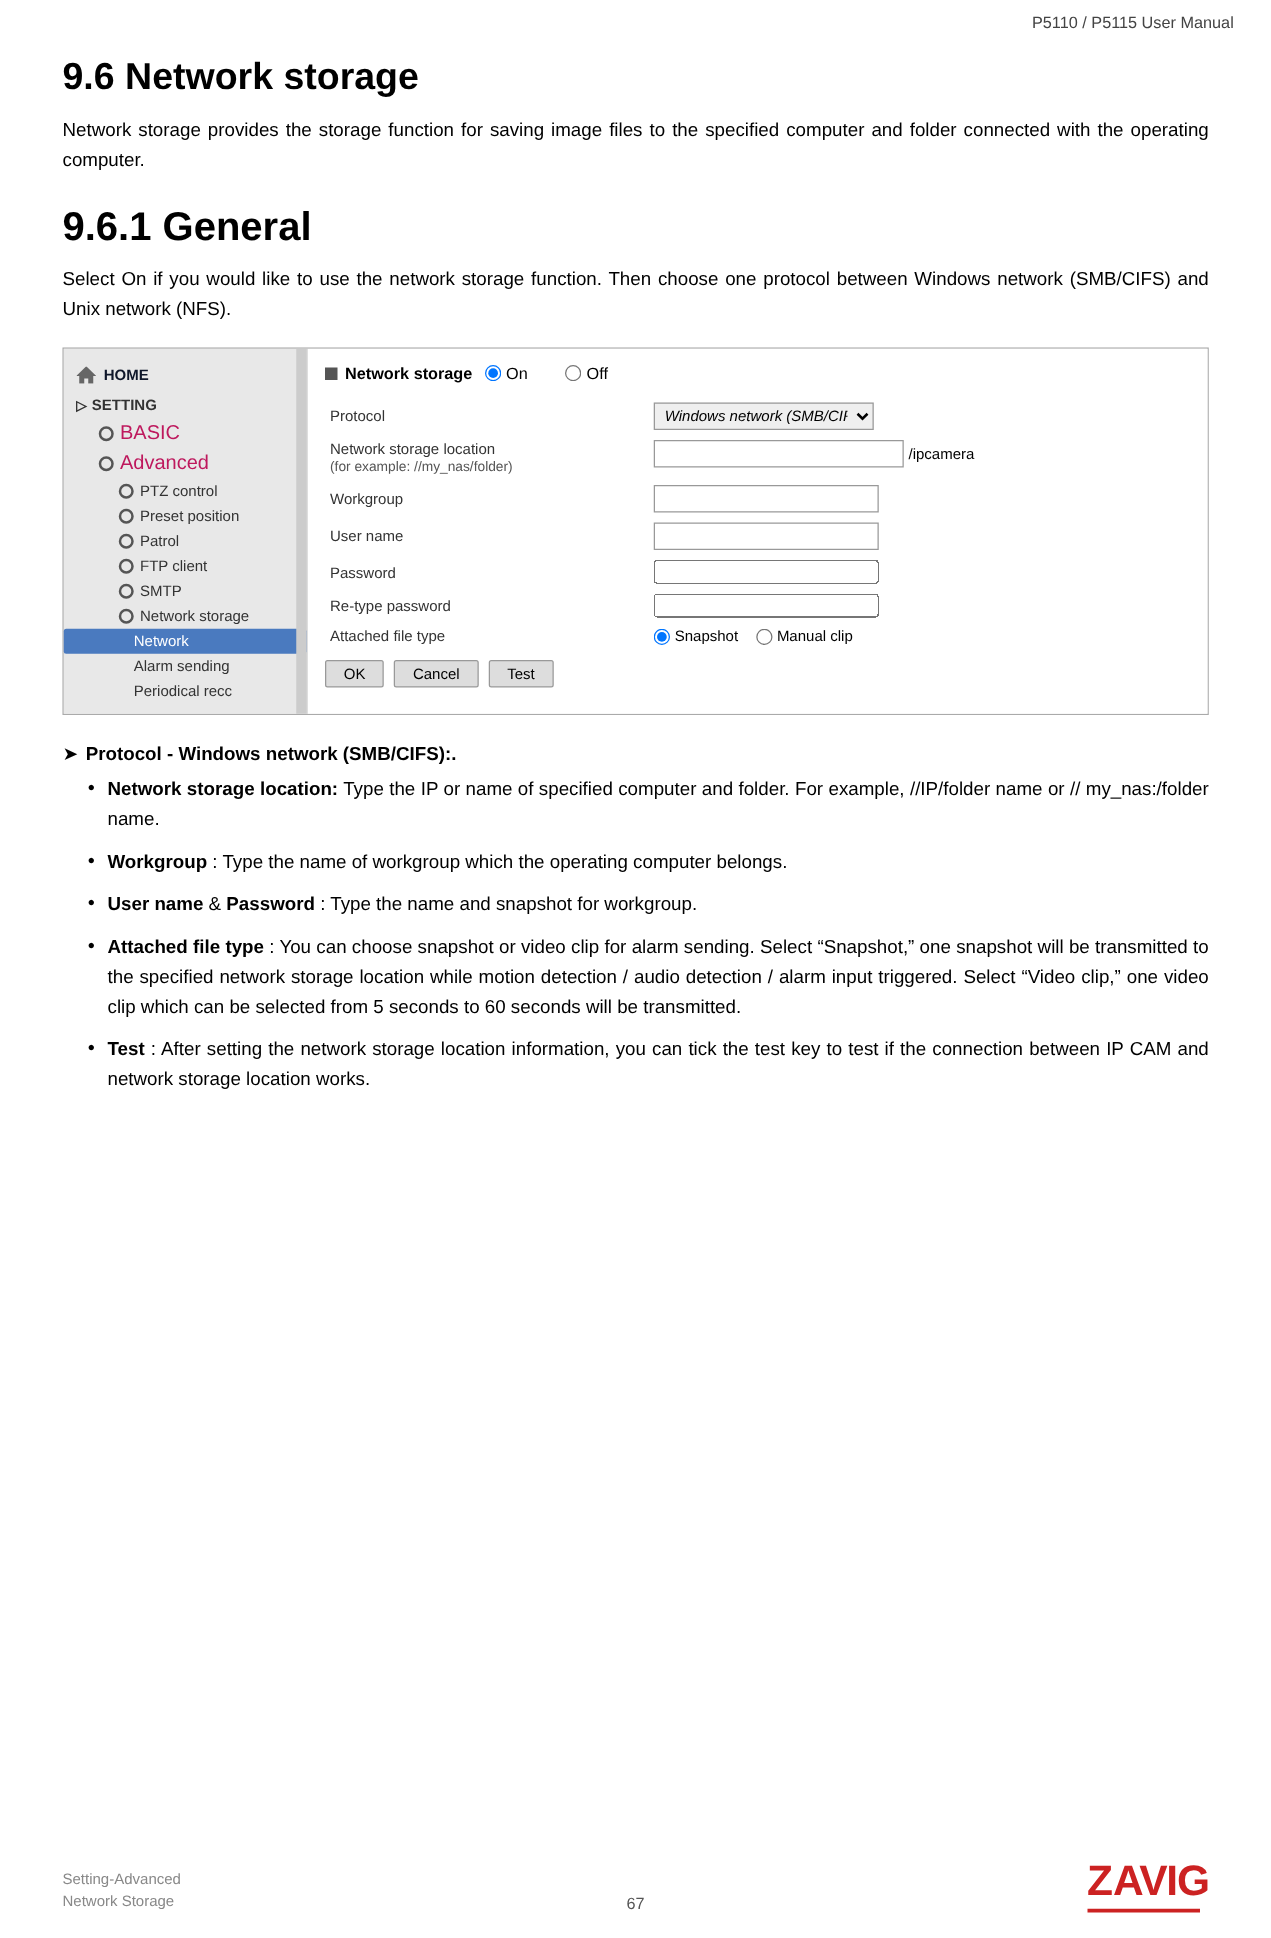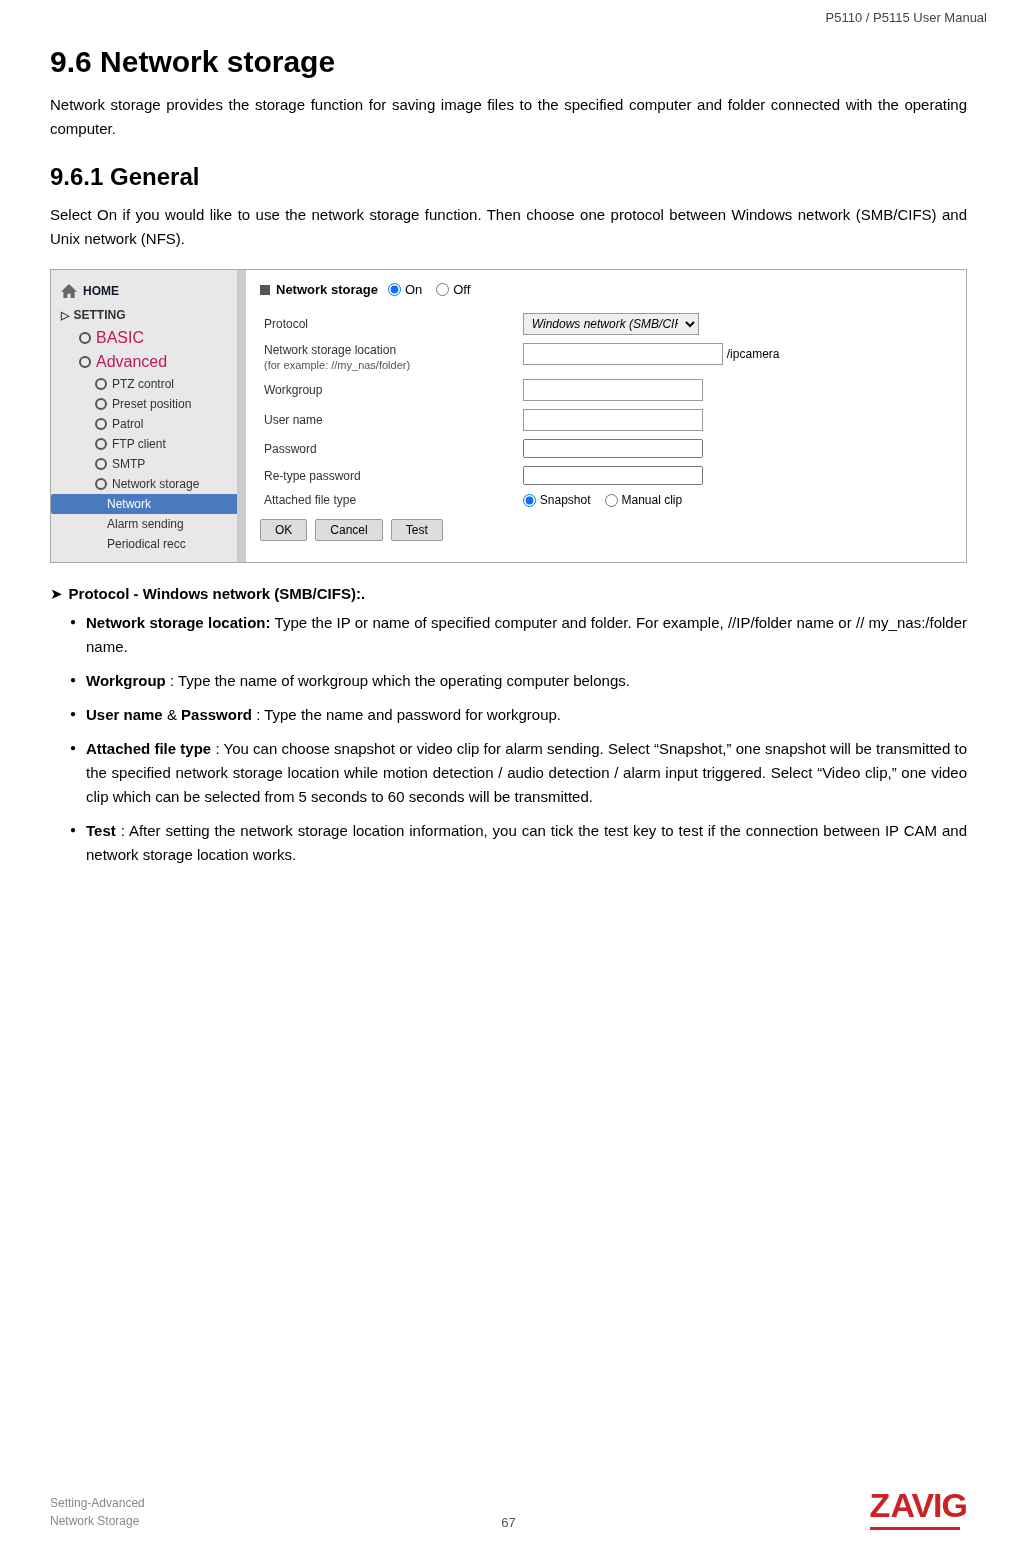--- a/index.html
+++ b/index.html
@@ -29,21 +29,21 @@
       margin-bottom: 14px;
       margin-top: 6px;
     }
     .intro-para {
       font-size: 15px;
       line-height: 1.6;
       text-align: justify;
       margin-bottom: 22px;
     }
     h2.sub-title {
-      font-size: 24px;
+      font-size: 32px;
       font-weight: bold;
       margin-bottom: 12px;
     }
     .desc-para {
       font-size: 15px;
       line-height: 1.6;
       text-align: justify;
       margin-bottom: 18px;
     }
 
@@ -149,20 +149,21 @@
       display: inline-block;
       width: 10px;
       height: 10px;
       background: #555;
       margin-right: 6px;
     }
     .radio-group {
       display: flex;
       align-items: center;
       margin-left: 10px;
+      gap: 16px;
     }
     .radio-group label {
       display: flex;
       align-items: center;
       margin-right: 14px;
       font-weight: normal;
     }
     .radio-group input[type="radio"] {
       margin-right: 4px;
     }
@@ -512,21 +513,21 @@
         <span> Type the IP or name of specified computer and folder. For example, //IP/folder name or // my_nas:/folder name.</span>
       </li>
       <li>
         <strong>Workgroup</strong>
         <span>: Type the name of workgroup which the operating computer belongs.</span>
       </li>
       <li>
         <strong>User name</strong>
         <span> &amp; </span>
         <strong>Password</strong>
-        <span>: Type the name and password for workgroup.</span>
+        <span>: Type the name and snapshot for workgroup.</span>
       </li>
       <li>
         <strong>Attached file type</strong>
         <span>: You can choose snapshot or video clip for alarm sending. Select “Snapshot,” one snapshot will be transmitted to the specified network storage location while motion detection / audio detection / alarm input triggered. Select “Video clip,” one video clip which can be selected from 5 seconds to 60 seconds will be transmitted.</span>
       </li>
       <li>
         <strong>Test</strong>
         <span>: After setting the network storage location information, you can tick the test key to test if the connection between IP CAM and network storage location works.</span>
       </li>
     </ul>

